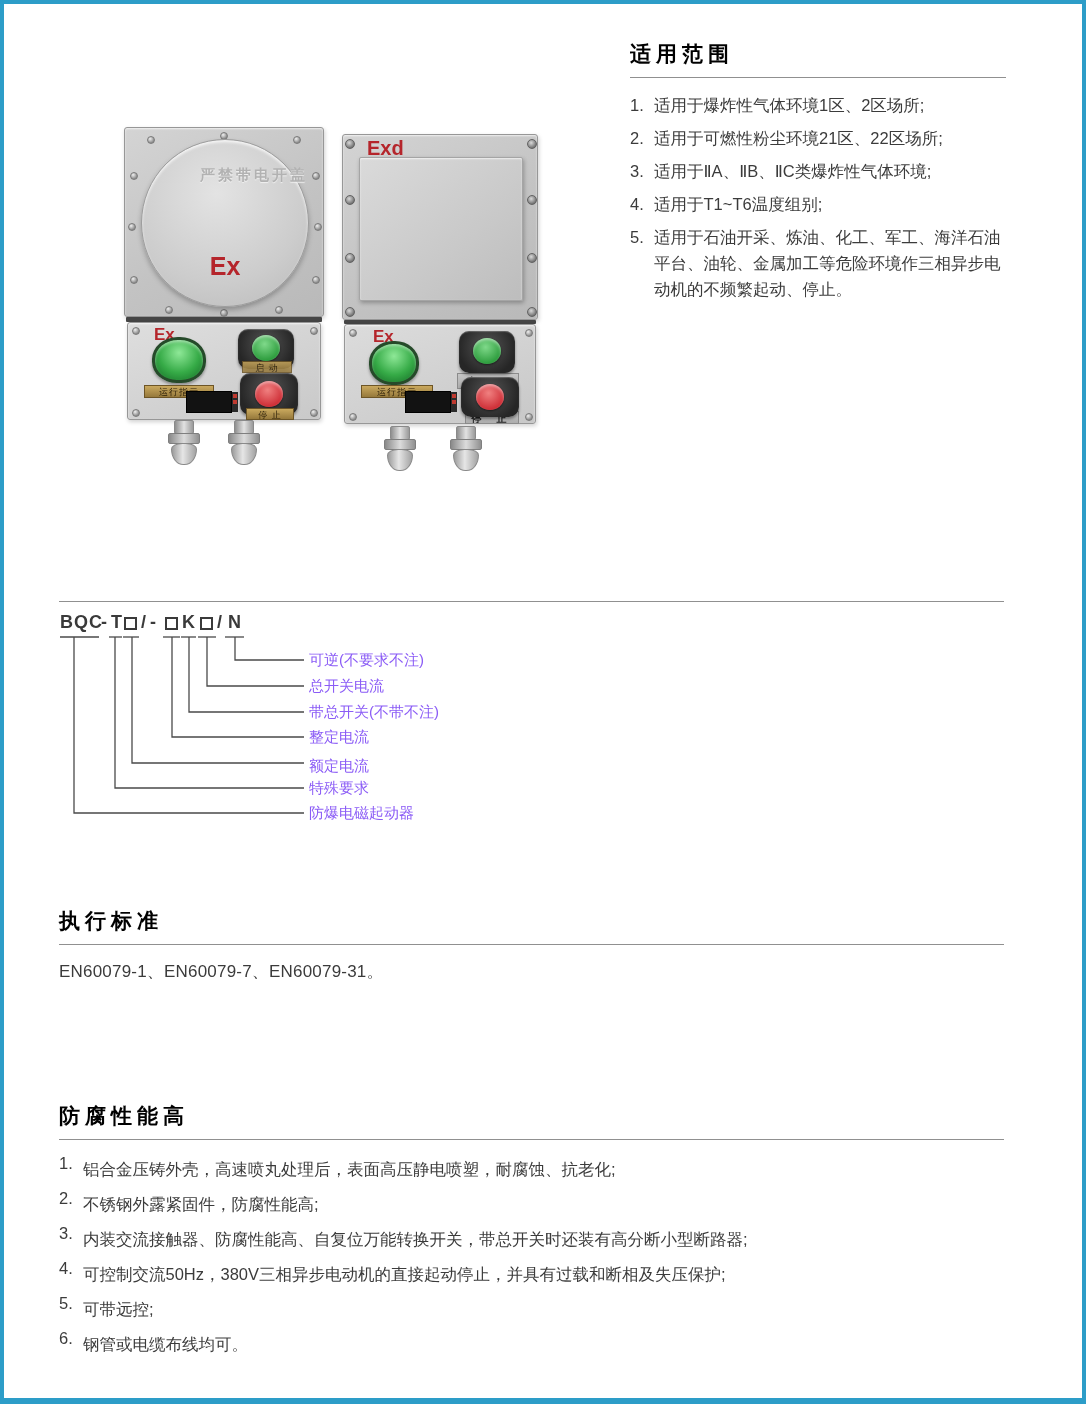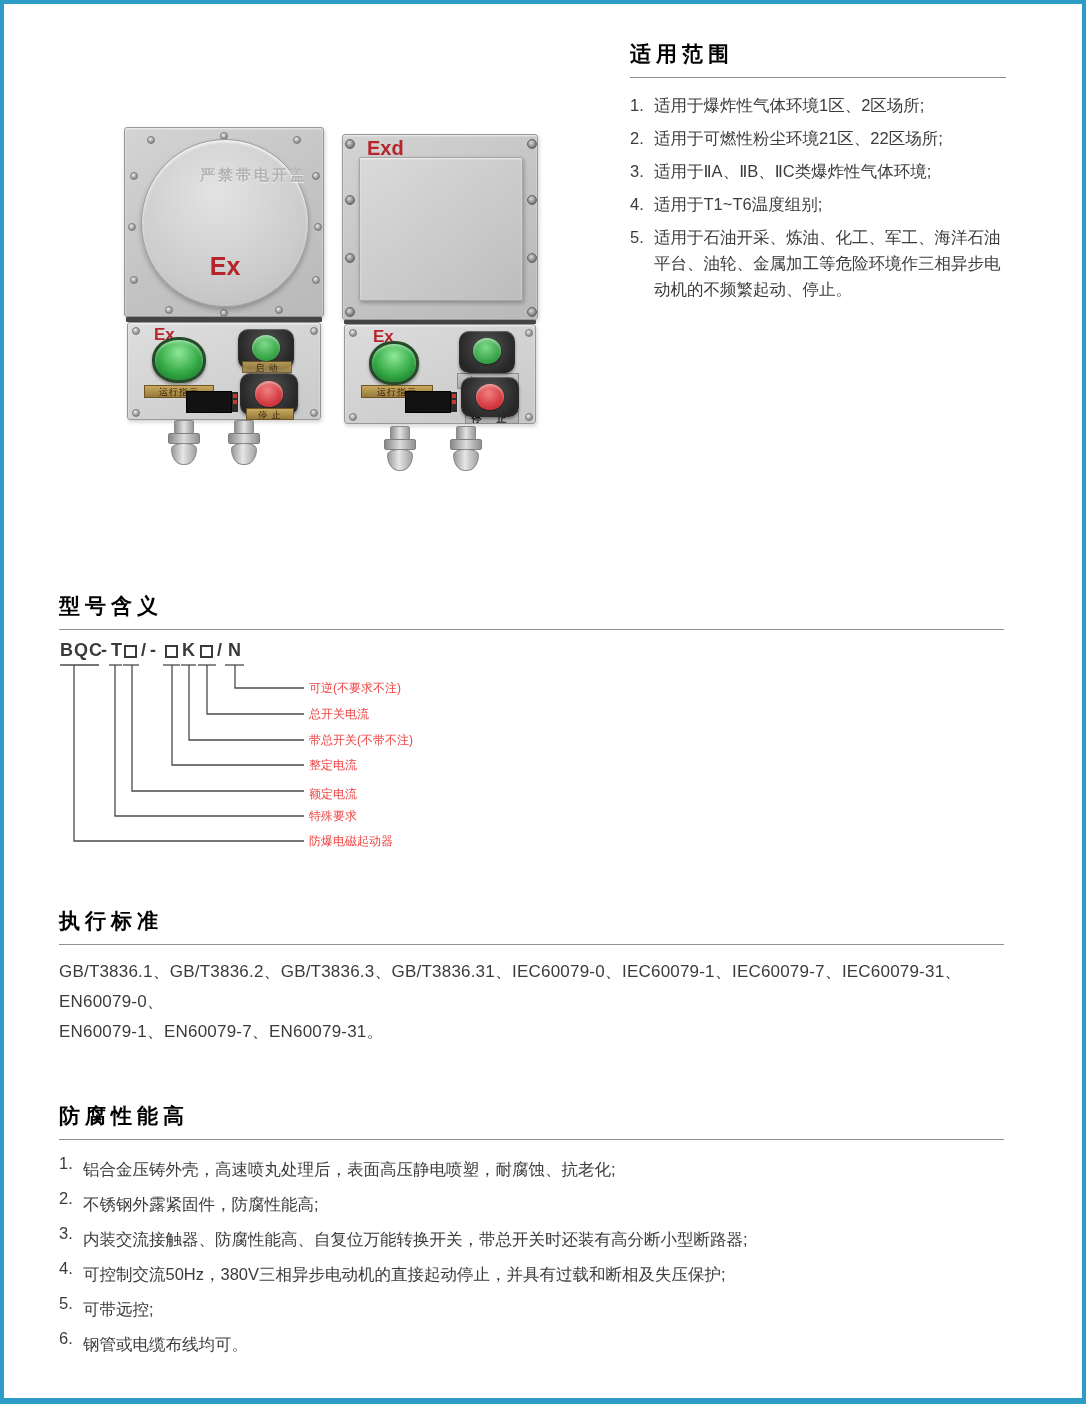--- a/index.html
+++ b/index.html
@@ -22,21 +22,21 @@
   .sec-rule{height:1px;background:#909090;margin-top:9px;}
   
   .scope-list{margin-top:14px;}
   .scope-item{display:flex;font-size:16.5px;line-height:26px;margin-bottom:7px;}
   .scope-item .num{width:24px;flex:0 0 24px;}
   .scope-item .txt{flex:1;}
   
   .diagram{position:relative;width:945px;height:220px;margin-top:10px;}
   .code-seg{position:absolute;top:0;font-size:18px;font-weight:bold;color:#3a3a3a;letter-spacing:1px;white-space:pre;}
   .code-box{position:absolute;top:5px;width:13px;height:13px;border:2px solid #3a3a3a;box-sizing:border-box;}
-  .dg-label{position:absolute;left:250px;height:22px;line-height:22px;font-size:12px;color:#ef4444;white-space:nowrap;}
+  .dg-label{position:absolute;left:250px;height:22px;line-height:22px;font-size:15px;color:#8b5cf6;white-space:nowrap;}
   .dg-svg{position:absolute;left:0;top:0;}
   
   .std-text{font-size:17px;line-height:30px;margin-top:12px;letter-spacing:.2px;}
   
   .feat-list{margin-top:12px;}
   .feat-item{display:flex;font-size:16.5px;line-height:23px;margin-bottom:6px;}
   .feat-item .num{width:24px;flex:0 0 24px;}
   .feat-item .txt{flex:1;margin-top:6px;}
   
   .photo{position:absolute;left:120px;top:123px;width:420px;height:360px;}
@@ -243,21 +243,20 @@
         <span class="txt">适用于T1~T6温度组别;</span>
       </div>
       <div class="scope-item">
         <span class="num">5.</span>
         <span class="txt">适用于石油开采、炼油、化工、军工、海洋石油平台、油轮、金属加工等危险环境作三相异步电动机的不频繁起动、停止。</span>
       </div>
     </div>
   </div>
 
   <div class="sec" style="left:55px;top:588px;width:945px;">
-    <div class="sec-title">型号含义</div>
     <div class="sec-rule"></div>
 
     <div class="diagram">
       <svg class="dg-svg" width="945" height="220" viewBox="0 0 945 220">
         <g stroke="#4a4a4a" stroke-width="1.3" fill="none">
 
           <line x1="1" y1="25" x2="40" y2="25"></line>
           <line x1="50" y1="25" x2="63" y2="25"></line>
           <line x1="64" y1="25" x2="80" y2="25"></line>
           <line x1="104" y1="25" x2="121" y2="25"></line>
@@ -294,21 +293,20 @@
       <div class="dg-label" style="top:143px;">额定电流</div>
       <div class="dg-label" style="top:165px;text-align:right;">特殊要求</div>
       <div class="dg-label" style="top:190px;">防爆电磁起动器</div>
     </div>
   </div>
 
   <div class="sec" style="left:55px;top:903px;width:945px;">
     <div class="sec-title">执行标准</div>
     <div class="sec-rule"></div>
     <div class="std-text">
-      <div>GB/T3836.1、GB/T3836.2、GB/T3836.3、GB/T3836.31、IEC60079-0、IEC60079-1、IEC60079-7、IEC60079-31、EN60079-0、</div>
       <div>EN60079-1、EN60079-7、EN60079-31。</div>
     </div>
   </div>
 
   <div class="sec" style="left:55px;top:1098px;width:960px;">
     <div class="sec-title">防腐性能高</div>
     <div class="sec-rule" style="width:945px;"></div>
     <div class="feat-list">
       <div class="feat-item">
         <span class="num">1.</span>

